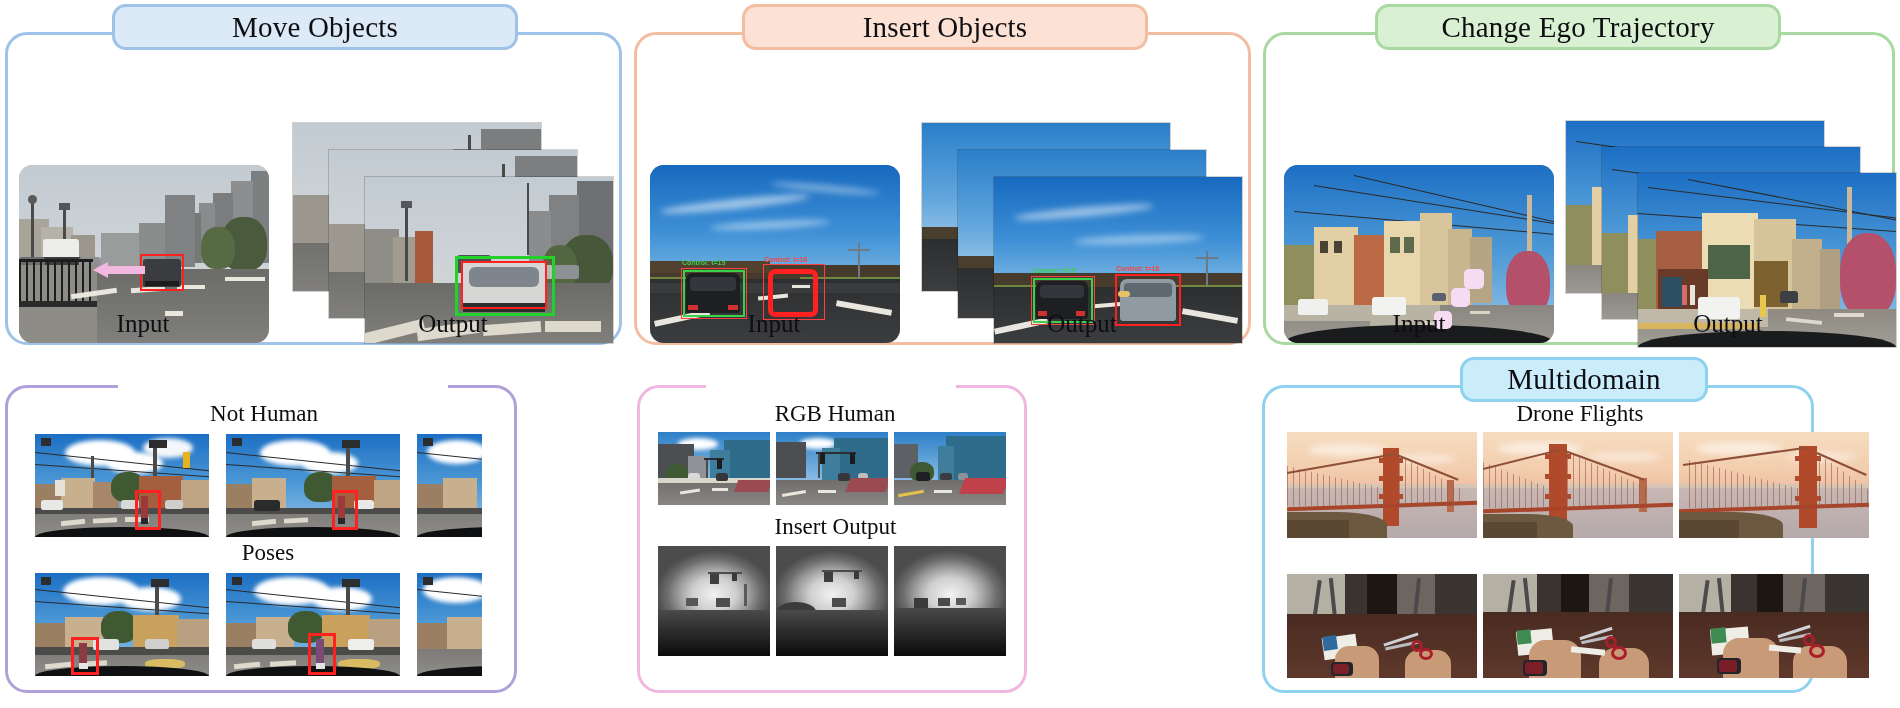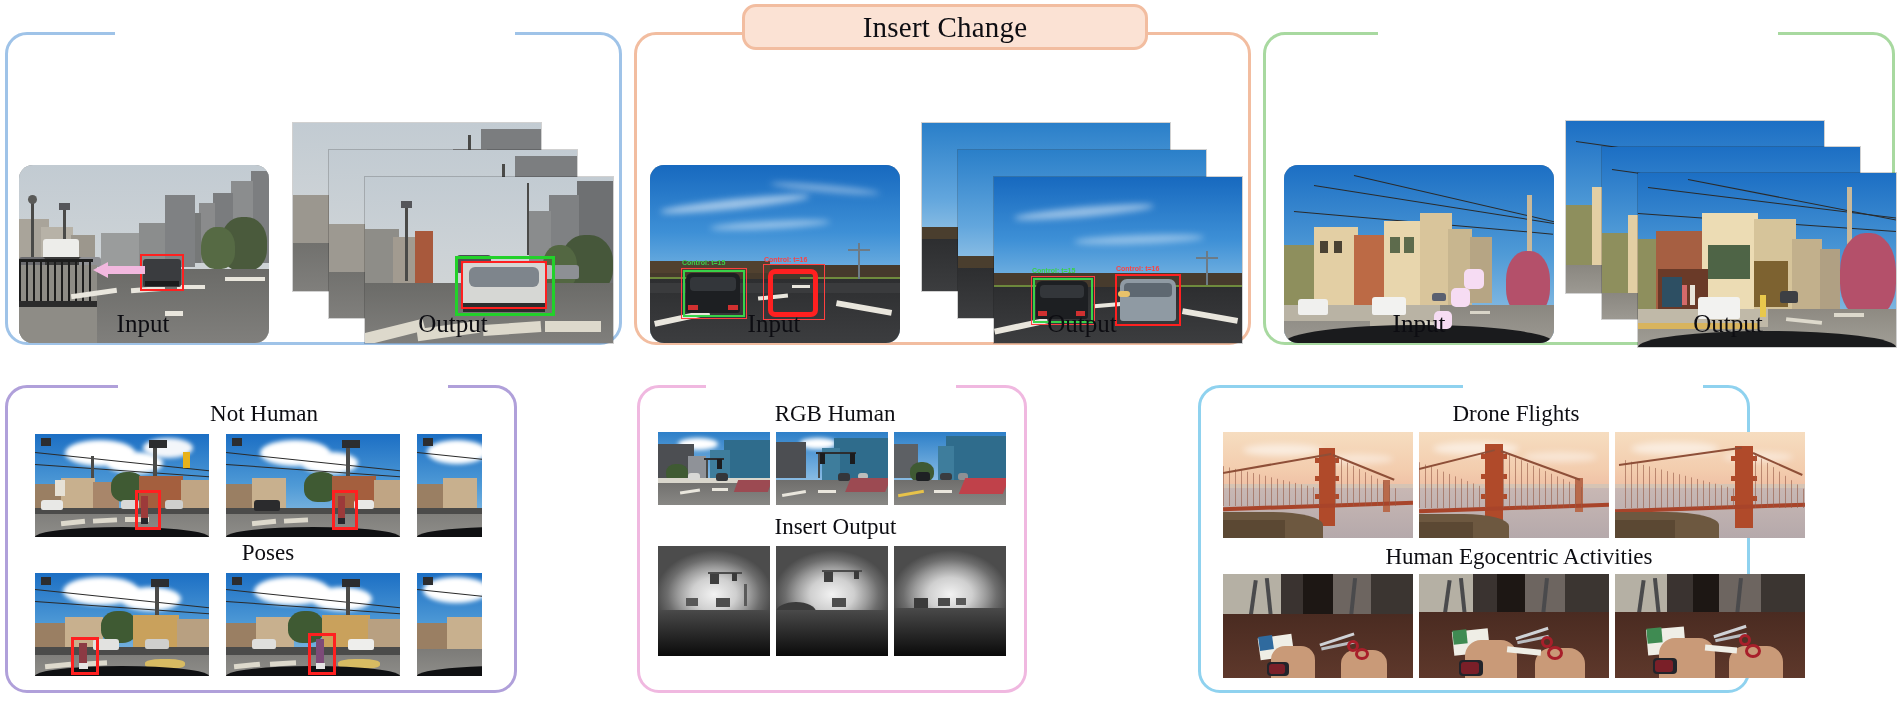--- a/index.html
+++ b/index.html
@@ -211,20 +211,23 @@
         <div class="crosswalk" style="left:118px; top:146px; width:58px; height:11px; transform:rotate(-4deg);"></div>
         <div class="crosswalk" style="left:180px; top:144px; width:56px; height:11px; transform:rotate(0deg);"></div>
       </div>
     </div>
 
     <div class="caption" style="left:60px; top:276px; width:150px;">Input</div>
     <div class="caption" style="left:365px; top:276px; width:160px;">Output</div>
   </div>
 
   <div class="badge-mask" style="left:115px; top:28px; width:400px; height:9px;"></div>
+  <div class="panel-badge" style="left:112px; top:4px; width:406px; height:46px; border-color:#9fc3e8; background:#dce9f7;">
+    <span>Move Objects</span>
+  </div>
 
   <div class="panel" style="left:634px; top:32px; width:617px; height:313px; border-color:#f2bda0;">
 
     <div class="frame rounded" style="left:13px; top:130px; width:250px; height:178px;">
       <div class="sky-blue"></div>
       <div style="position:absolute; left:10px; top:34px; width:150px; height:10px; background:rgba(255,255,255,.55); border-radius:50%; transform:rotate(-6deg); filter:blur(3px);"></div>
       <div style="position:absolute; left:60px; top:56px; width:120px; height:8px; background:rgba(255,255,255,.45); border-radius:50%; transform:rotate(-3deg); filter:blur(3px);"></div>
       <div style="position:absolute; left:120px; top:20px; width:110px; height:7px; background:rgba(255,255,255,.4); border-radius:50%; transform:rotate(5deg); filter:blur(3px);"></div>
 
       <div style="position:absolute; left:0; top:100px; width:250px; height:16px; background:#463a2c;"></div>
@@ -298,21 +301,21 @@
         <div class="ctl-label" style="left:122px; top:88px; font-size:7px; color:#ff4040;">Control: t=16</div>
       </div>
     </div>
 
     <div class="caption" style="left:62px; top:276px; width:150px;">Input</div>
     <div class="caption" style="left:365px; top:276px; width:160px;">Output</div>
   </div>
 
   <div class="badge-mask" style="left:745px; top:28px; width:400px; height:9px;"></div>
   <div class="panel-badge" style="left:742px; top:4px; width:406px; height:46px; border-color:#f2bda0; background:#fbe2d4;">
-    <span>Insert Change</span>
+    <span>Insert Objects</span>
   </div>
 
   <div class="panel" style="left:1263px; top:32px; width:632px; height:313px; border-color:#a8d9a0;">
 
     <div class="frame rounded" style="left:18px; top:130px; width:270px; height:178px;">
       <div class="sky-clear"></div>
 
       <div class="wire" style="left:30px; top:20px; width:250px; transform:rotate(9deg);"></div>
       <div class="wire" style="left:10px; top:46px; width:260px; transform:rotate(5deg);"></div>
       <div class="wire" style="left:70px; top:10px; width:210px; transform:rotate(13deg);"></div>
@@ -406,20 +409,23 @@
 
         <div style="position:absolute; left:0; bottom:0; width:258px; height:16px; background:#1a1b1d; border-radius:50% 50% 0 0 / 100% 100% 0 0;"></div>
       </div>
     </div>
 
     <div class="caption" style="left:78px; top:276px; width:150px;">Input</div>
     <div class="caption" style="left:382px; top:276px; width:160px;">Output</div>
   </div>
 
   <div class="badge-mask" style="left:1378px; top:28px; width:400px; height:9px;"></div>
+  <div class="panel-badge" style="left:1375px; top:4px; width:406px; height:46px; border-color:#a8d9a0; background:#d9f0d2;">
+    <span>Change Ego Trajectory</span>
+  </div>
 
   <div class="panel" style="left:5px; top:385px; width:512px; height:308px; border-color:#b0a0da;">
 
     <div class="subcaption" style="left:156px; top:14px; width:200px;">Not Human</div>
 
     <div class="frame" style="left:27px; top:46px; width:174px; height:103px;">
       <div class="sky-clear"></div>
       <div style="position:absolute; left:30px; top:6px; width:70px; height:26px; background:#fff; border-radius:50%; filter:blur(2px);"></div>
       <div style="position:absolute; left:72px; top:18px; width:56px; height:22px; background:#fff; border-radius:50%; filter:blur(2px);"></div>
       <div style="position:absolute; left:108px; top:4px; width:50px; height:20px; background:#f3f6fa; border-radius:50%; filter:blur(2px);"></div>
@@ -642,21 +648,21 @@
       <div class="depth"></div>
       <div style="position:absolute; left:20px; top:52px; width:14px; height:10px; background:#3a3a3a;"></div>
       <div style="position:absolute; left:44px; top:52px; width:12px; height:8px; background:#4a4a4a;"></div>
       <div style="position:absolute; left:62px; top:52px; width:10px; height:7px; background:#585858;"></div>
       <div class="depth-floor" style="height:48px;"></div>
     </div>
   </div>
 
   <div class="badge-mask" style="left:706px; top:381px; width:250px; height:9px;"></div>
 
-  <div class="panel" style="left:1198px; top:385px; width:552px; height:308px; border-color:#8fd2ef;">
+  <div class="panel" style="left:1262px; top:385px; width:552px; height:308px; border-color:#8fd2ef;">
 
     <div class="subcaption" style="left:205px; top:14px; width:220px;">Drone Flights</div>
 
     <div class="frame" style="left:22px; top:44px; width:190px; height:106px;">
       <div class="sky-sunset"></div>
       <div style="position:absolute; left:20px; top:12px; width:80px; height:12px; background:rgba(255,255,255,.55); border-radius:50%; filter:blur(3px);"></div>
       <div style="position:absolute; left:100px; top:22px; width:70px; height:10px; background:rgba(255,255,255,.45); border-radius:50%; filter:blur(3px);"></div>
       <div style="position:absolute; left:0; top:54px; width:190px; height:52px; background:linear-gradient(#c9b8b4,#b5a9ab);"></div>
       <div style="position:absolute; left:0; top:52px; width:190px; height:4px; background:#d6c4b4;"></div>
 
@@ -722,21 +728,20 @@
                   clip-path:polygon(0 0,100% 60%,100% 100%,0 100%);"></div>
       <div style="position:absolute; left:140px; top:22px; width:50px; height:54px;
                   background:repeating-linear-gradient(90deg, rgba(150,90,70,.6) 0 1px, transparent 1px 6px);
                   clip-path:polygon(0 0,100% 66%,100% 100%,0 100%);"></div>
       <div class="wire" style="left:4px; top:32px; width:124px; background:#8e4f38; height:2px; transform:rotate(-8deg);"></div>
       <div class="wire" style="left:138px; top:20px; width:54px; background:#8e4f38; height:2px; transform:rotate(24deg);"></div>
       <div style="position:absolute; left:0; bottom:0; width:104px; height:26px; background:#6d5840; border-radius:0 50% 0 0;"></div>
       <div style="position:absolute; left:0; bottom:0; width:60px; height:18px; background:#5b4833;"></div>
     </div>
 
-    <div class="subcaption" style="left:138px; top:157px; width:360px;">Human Egocentric Activities</div>
 
     <div class="frame" style="left:22px; top:186px; width:190px; height:104px;">
       <div style="position:absolute; inset:0; background:#1d1714;"></div>
       <div style="position:absolute; left:0; top:0; width:60px; height:46px; background:#b5b0a4;"></div>
       <div style="position:absolute; left:58px; top:0; width:22px; height:46px; background:#3a3330;"></div>
       <div style="position:absolute; left:110px; top:0; width:40px; height:40px; background:#6d6560;"></div>
       <div style="position:absolute; left:148px; top:0; width:42px; height:44px; background:#3b3531;"></div>
       <div style="position:absolute; left:28px; top:6px; width:4px; height:40px; background:#4a4a4c; transform:rotate(8deg);"></div>
       <div style="position:absolute; left:44px; top:4px; width:4px; height:42px; background:#4a4a4c; transform:rotate(-6deg);"></div>
       <div style="position:absolute; left:128px; top:4px; width:4px; height:40px; background:#4a4a4c; transform:rotate(6deg);"></div>
@@ -798,14 +803,17 @@
       <div style="position:absolute; left:114px; top:72px; width:54px; height:32px; background:#c99a78; border-radius:16px 16px 0 0;"></div>
       <div style="position:absolute; left:90px; top:72px; width:32px; height:6px; background:#efeee6; transform:rotate(5deg);"></div>
       <div style="position:absolute; left:98px; top:56px; width:34px; height:3px; background:#cfd2d6; transform:rotate(-18deg);"></div>
       <div style="position:absolute; left:100px; top:62px; width:32px; height:3px; background:#b9bcc0; transform:rotate(-12deg);"></div>
       <div style="position:absolute; left:124px; top:60px; width:12px; height:12px; border:3px solid #a81f2a; border-radius:50%;"></div>
       <div style="position:absolute; left:130px; top:70px; width:16px; height:14px; border:3px solid #a81f2a; border-radius:50%;"></div>
     </div>
   </div>
 
   <div class="badge-mask" style="left:1463px; top:381px; width:240px; height:9px;"></div>
+  <div class="panel-badge" style="left:1460px; top:357px; width:248px; height:45px; border-color:#8fd2ef; background:#cbecfa;">
+    <span>Multidomain</span>
+  </div>
 
 </div>
 
 </body></html>

